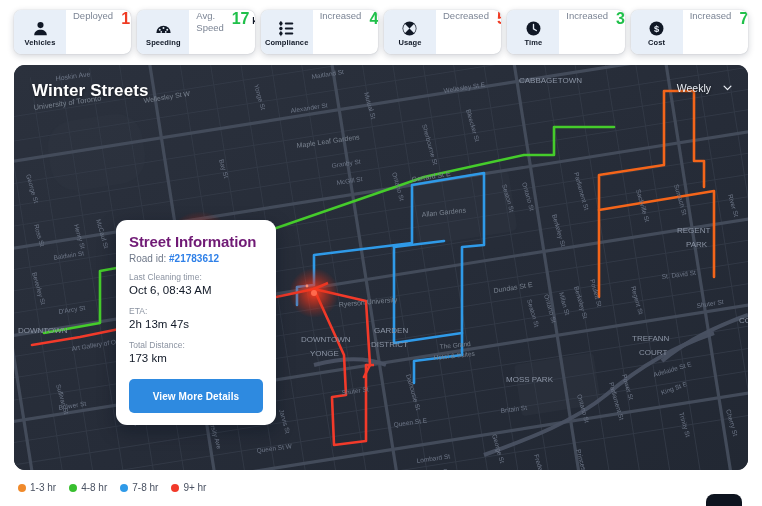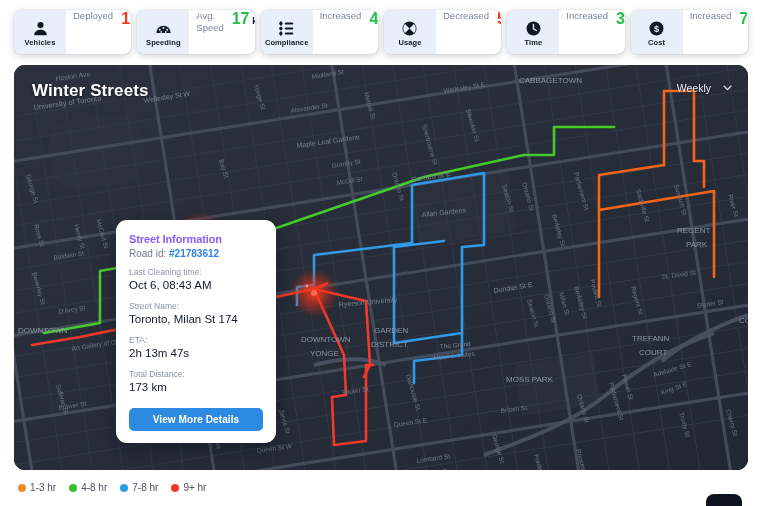--- a/index.html
+++ b/index.html
@@ -75,29 +75,29 @@
   .chev { width: 9px; height: 6px; display: block; }
 
   
   .popup {
     position: absolute; left: 102px; top: 155px; z-index: 10;
     width: 160px;
     background: #ffffff; border-radius: 11px;
     box-shadow: 0 6px 18px rgba(5,12,26,.38);
     padding: 13px 13px 12px 13px;
   }
-  .popup-title { font-size: 11px; font-weight: bold; color: #8b5cf6; letter-spacing: -.1px; }
+  .popup-title { font-size: 15px; font-weight: bold; color: #701a75; letter-spacing: -.1px; }
   .popup-roadrow { margin-top: 3px; font-size: 10px; color: #6f7federal; }
   .popup-roadrow { color: #6f7889; }
   .road-id { color: #2f80e8; font-weight: bold; }
   .fld { margin-top: 8px; }
   .fld-label { font-size: 8.5px; color: #8b93a1; line-height: 11px; }
   .fld-value { font-size: 11.5px; color: #101826; line-height: 15px; }
   .popup-btn {
-    margin-top: 13px; width: 100%; height: 23px;
+    margin-top: 13px; width: 100%; height: 34px;
     background: #2e8ae0; border: none; border-radius: 5px;
     color: #fff; font-size: 10px; font-weight: bold;
     font-family: "Liberation Sans", sans-serif;
     cursor: pointer; letter-spacing: .1px;
   }
 
   
   .legend {
     position: absolute; left: 18px; top: 482px;
     display: flex; align-items: center; gap: 13px;
@@ -468,24 +468,20 @@
       <div class="popup-roadrow">
         <span>Road id:</span>
         <span class="road-id">#21783612</span>
       </div>
       <div id="popup-fields">
           <div class="fld">
             <div class="fld-label">Last Cleaning time:</div>
             <div class="fld-value">Oct 6, 08:43 AM</div>
           </div>
           <div class="fld">
-            <div class="fld-label">Street Name:</div>
-            <div class="fld-value">Toronto, Milan St 174</div>
-          </div>
-          <div class="fld">
             <div class="fld-label">ETA:</div>
             <div class="fld-value">2h 13m 47s</div>
           </div>
           <div class="fld">
             <div class="fld-label">Total Distance:</div>
             <div class="fld-value">173 km</div>
           </div>
         </div>
       <button class="popup-btn">View More Details</button>
     </div>

